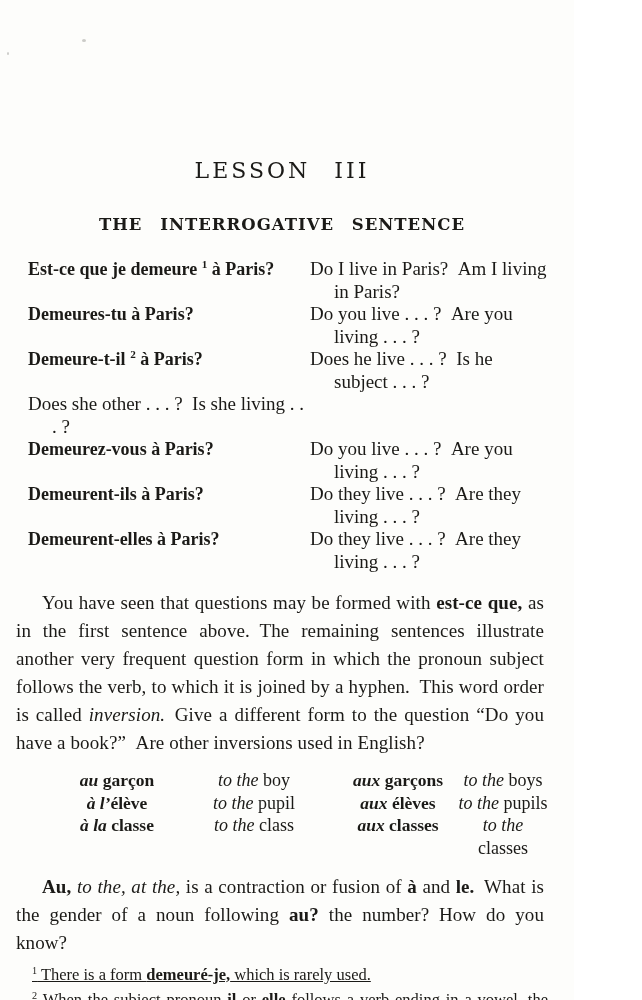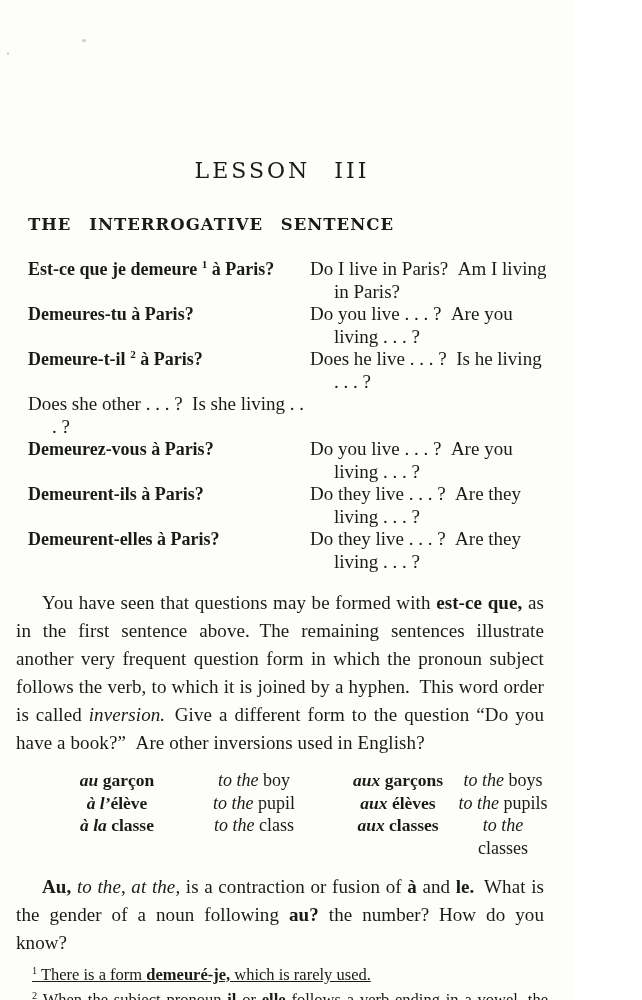--- a/index.html
+++ b/index.html
@@ -17,21 +17,21 @@
   .speck.s1{left:82px;top:39px;width:4px;height:3px;}
   .speck.s2{left:7px;top:52px;width:2px;height:3px;}
 
   .title{
     margin:0;text-align:center;
     font-family:"DejaVu Serif", serif;
     font-size:22px;font-weight:400;
     letter-spacing:3px;word-spacing:14px;
     line-height:26px;
   }
-  .h-caps{margin:12px;text-align:left;font-family:"DejaVu Serif", serif;}
+  .h-caps{margin:0;text-align:center;font-family:"DejaVu Serif", serif;}
   .h-interrogative{
     margin-top:30px;
     font-size:16.5px;font-weight:700;
     letter-spacing:1px;word-spacing:11px;
     line-height:22px;
   }
   .h-contraction{
     margin-top:30px;
     font-size:16px;font-weight:400;
     letter-spacing:1.5px;word-spacing:8px;
@@ -90,21 +90,21 @@
     <div class="qrow">
       <div class="fr"><span>Est-ce que je demeure </span><sup>1</sup><span> à Paris?</span></div>
       <div class="en"><span>Do I live in Paris? Am I living in Paris?</span></div>
     </div>
     <div class="qrow">
       <div class="fr"><span>Demeures-tu à Paris?</span></div>
       <div class="en"><span>Do you live . . . ? Are you living . . . ?</span></div>
     </div>
     <div class="qrow">
       <div class="fr"><span>Demeure-t-il </span><sup>2</sup><span> à Paris?</span></div>
-      <div class="en"><span>Does he live . . . ? Is he living . . . ?</span></div>
+      <div class="en"><span>Does he live . . . ? Is he subject . . . ?</span></div>
     </div>
     <div class="qrow">
       <div class="en"><span>Does she other . . . ? Is she living . . . ?</span></div>
     </div>
     <div class="qrow">
       <div class="fr"><span>Demeurez-vous à Paris?</span></div>
       <div class="en"><span>Do you live . . . ? Are you living . . . ?</span></div>
     </div>
     <div class="qrow">
       <div class="fr"><span>Demeurent-ils à Paris?</span></div>

